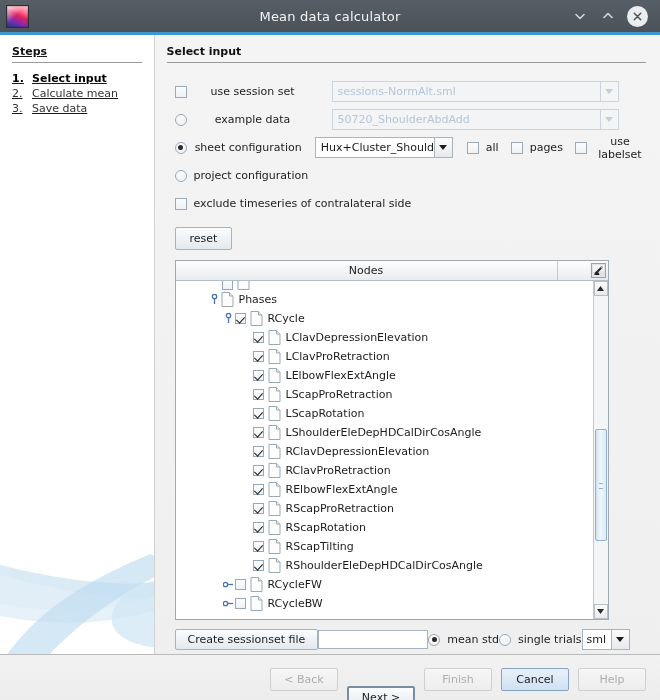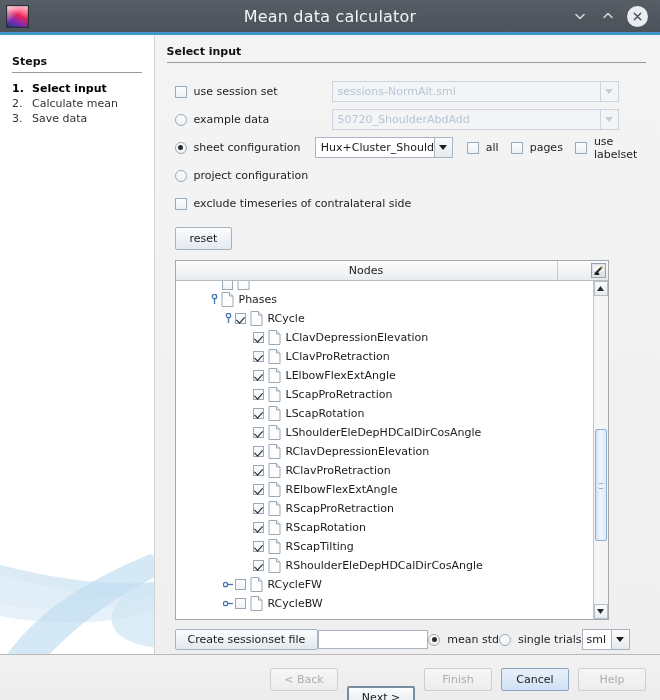--- a/index.html
+++ b/index.html
@@ -24,21 +24,21 @@
   .app-icon {
     width: 21px; height: 21px; margin-left: 6px;
     border: 1px solid #2b3036;
     background:
       linear-gradient(135deg, rgba(255,255,255,.85) 0%, rgba(255,255,255,0) 45%),
       linear-gradient(25deg, #1d3f8f 0%, #7b2bb5 28%, #e0245e 55%, #ff6a8a 72%, #ffd9e2 100%);
     box-shadow: inset 0 0 2px rgba(0,0,0,.5);
   }
   .title-text {
     position: absolute; left: 0; right: 0; text-align: center;
-    color: #f2f4f6; font-size: 16px; letter-spacing: .2px;
+    color: #f2f4f6; font-size: 13px; letter-spacing: .2px;
     pointer-events: none;
   }
   .win-buttons {
     margin-left: auto; display: flex; align-items: center; gap: 10px;
     margin-right: 12px; position: relative; z-index: 2;
   }
   .win-btn { width: 18px; height: 18px; display:flex; align-items:center; justify-content:center; }
   .win-btn svg { display: block; }
   .close-circle {
     width: 21px; height: 21px; border-radius: 50%;
@@ -48,21 +48,21 @@
   
   .content { position: relative; height: 619px; display: flex; }
 
   .sidebar {
     position: relative;
     width: 178px; height: 100%;
     background: #ffffff;
     border-right: 1px solid #d2d2d2;
     overflow: hidden;
   }
-  .sidebar-inner { position: relative; z-index: 2; padding: 20px 12px; }
+  .sidebar-inner { position: relative; z-index: 2; padding: 10px 12px; text-decoration: underline; }
   .panel-heading {
     font-size: 11px; font-weight: bold; color: #111;
     padding-bottom: 4px; margin-bottom: 8px;
     border-bottom: 1px solid #9a9a9a;
   }
   .steps { list-style: none; margin: 0; padding: 0; }
   .steps li { display: flex; gap: 7px; line-height: 15px; font-size: 11px; color: #333; }
   .steps li .num { width: 13px; text-align: left; }
   .steps li.active { font-weight: bold; color: #000; }
 
@@ -70,21 +70,21 @@
 
   .main {
     flex: 1; position: relative;
     background: linear-gradient(to bottom, #f4f4f4 0%, #efefef 100%);
     padding: 10px 14px 0 12px;
     box-sizing: border-box;
   }
   .main > .panel-heading { border-bottom: 1px solid #9a9a9a; margin-bottom: 16px; }
 
   
-  .form-area { padding-left: 8px; }
+  .form-area { padding-left: 8px; text-align: center; }
   .row { display: flex; align-items: center; height: 25px; margin-bottom: 3px; }
   .ctrl-label { font-size: 11px; color: #1d1d1d; }
 
   .cb, .rb {
     width: 12px; height: 12px; box-sizing: border-box;
     margin-right: 7px; flex: 0 0 auto;
     background: linear-gradient(to bottom, #fcfcfc, #eef1f4);
     border: 1px solid #9aaab8;
   }
   .rb { border-radius: 50%; position: relative; }

